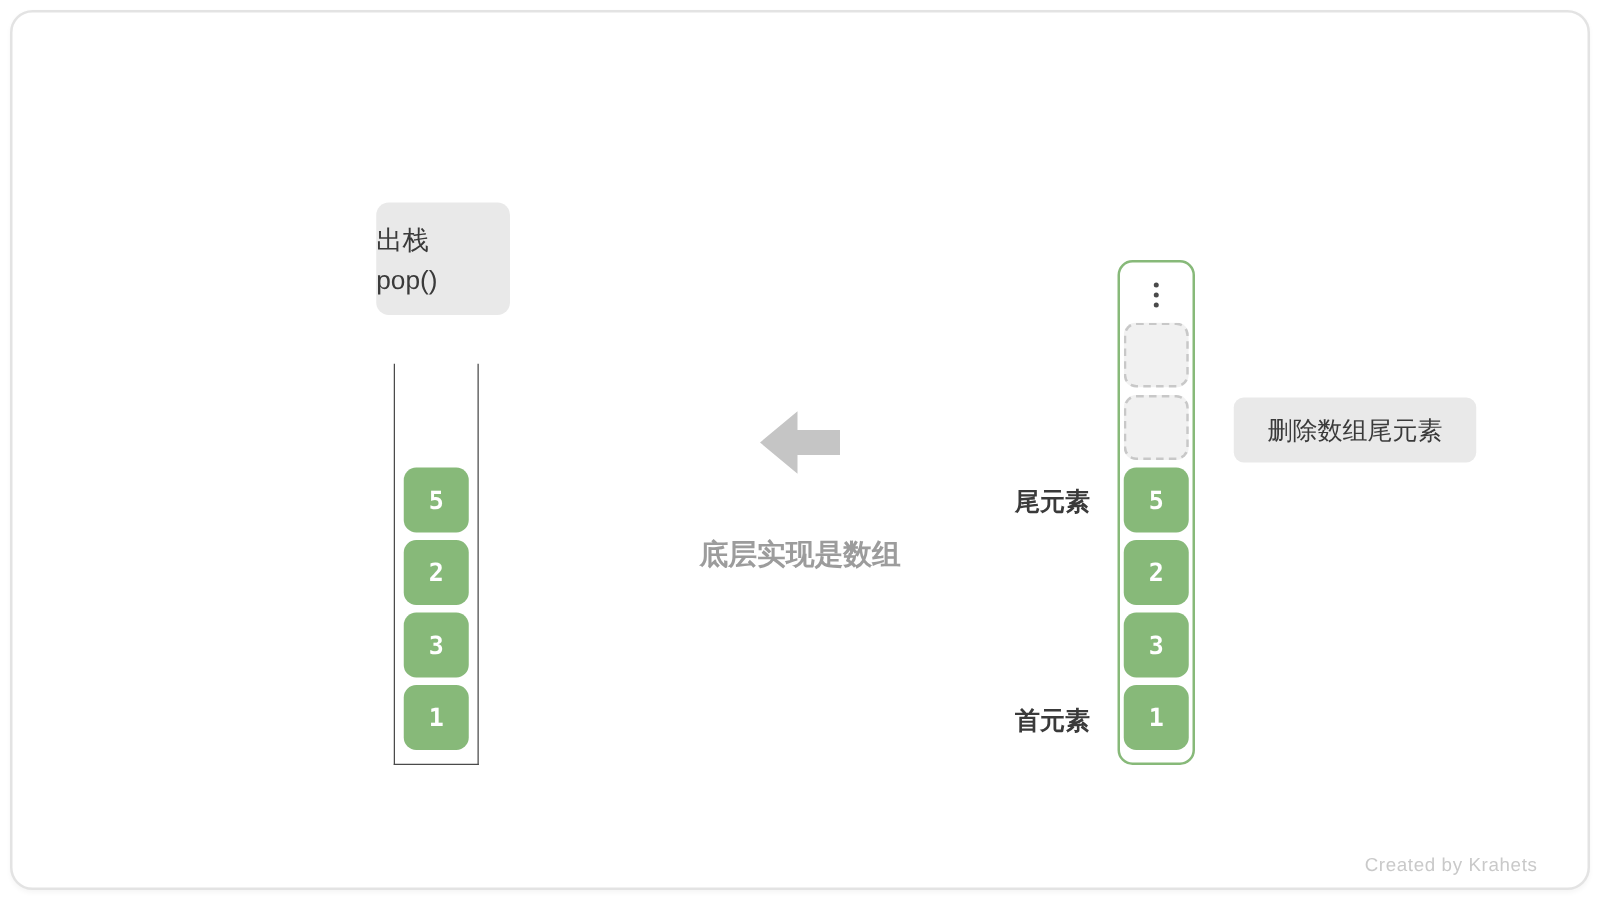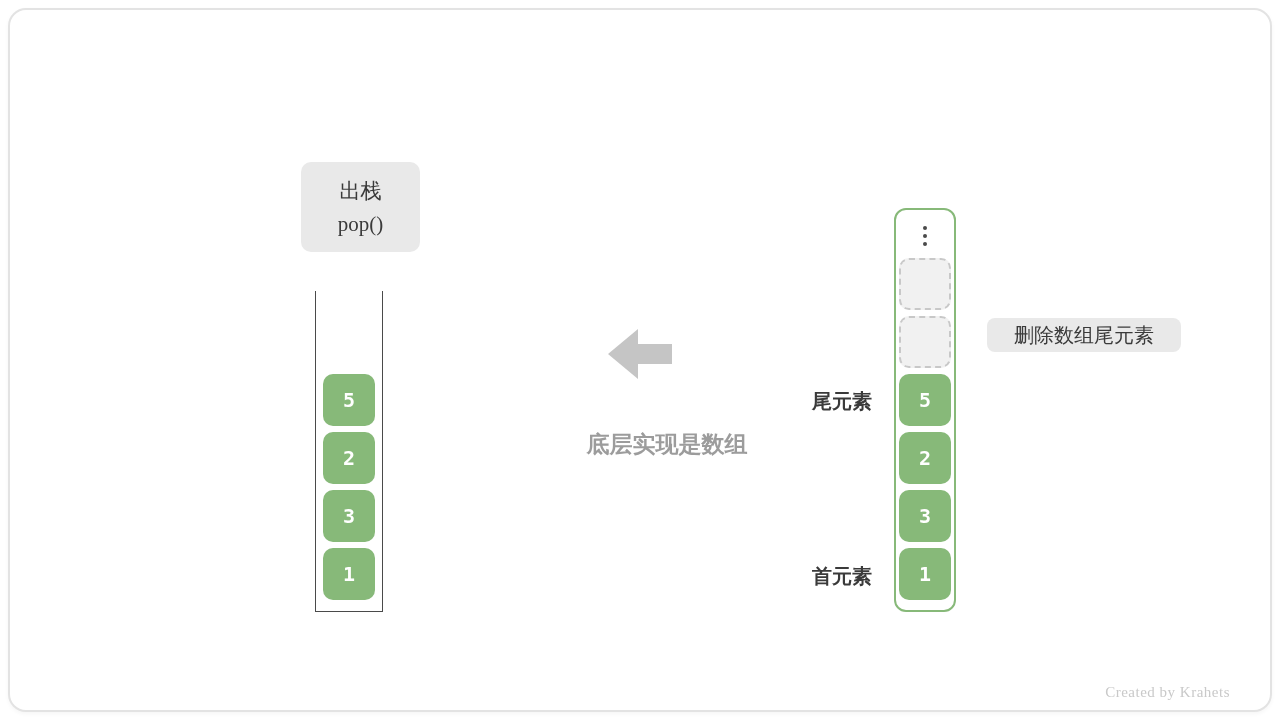--- a/index.html
+++ b/index.html
@@ -2,41 +2,41 @@
 <html style="--green: #87b979; --label_bg: #e9e9e9; --arrow_gray: #c5c5c5; --muted_text: #9c9c9c; --dark_text: #3a3a3a; --credit_gray: #c9c9c9;"><head>
 <meta charset="utf-8">
 <style>
   * { margin: 0; padding: 0; box-sizing: border-box; }
   html, body {
     width: 1280px; height: 720px;
     background: #ffffff;
     font-family: "DejaVu Sans", sans-serif;
     overflow: hidden;
   }
-  .mono { font-family: Liberation Serif, serif; }
+  .mono { font-family: Liberation Sans, sans-serif; }
 
   .card {
     position: absolute;
     left: 8px; top: 8px;
     width: 1264px; height: 704px;
     background: #ffffff;
     border: 2px solid #e3e3e3;
     border-radius: 18px;
     box-shadow: 0 2px 4px rgba(0,0,0,0.04);
   }
 
   
   .pop-label {
     position: absolute;
     left: 291px; top: 152px;
-    width: 119px; height: 90px;
+    width: 107px; height: 90px;
     background: var(--label_bg, #e9e9e9);
     border-radius: 10px;
     display: flex; flex-direction: column;
-    align-items: center; justify-content: center;
+    align-items: flex-start; justify-content: center;
     gap: 7px;
     color: var(--dark_text, #3a3a3a);
     font-size: 21px;
   }
 
   
   .left-stack {
     position: absolute;
     left: 305px; top: 281px;
     width: 68px; height: 321px;
@@ -61,21 +61,21 @@
   }
 
   
   .arrow {
     position: absolute;
     left: 598px; top: 316px;
     width: 64px; height: 56px;
   }
   .center-note {
     position: absolute;
-    left: 507px; top: 414px;
+    left: 480px; top: 414px;
     width: 300px;
     text-align: center;
     color: var(--muted_text, #9c9c9c);
     font-weight: bold;
     font-size: 23px;
     line-height: 40px;
   }
 
   
   .right-stack {
@@ -120,21 +120,21 @@
     font-weight: bold;
     font-size: 20px;
   }
   .tail-label { left: 662px; top: 378px; }
   .head-label { left: 662px; top: 553px; }
 
   
   .delete-note {
     position: absolute;
     left: 977px; top: 308px;
-    width: 194px; height: 34px;
+    width: 194px; height: 52px;
     background: var(--label_bg, #e9e9e9);
     border-radius: 8px;
     display: flex; align-items: center; justify-content: center;
     font-size: 20px;
     color: var(--dark_text, #3a3a3a);
   }
 
   
   .credit {
     position: absolute;

